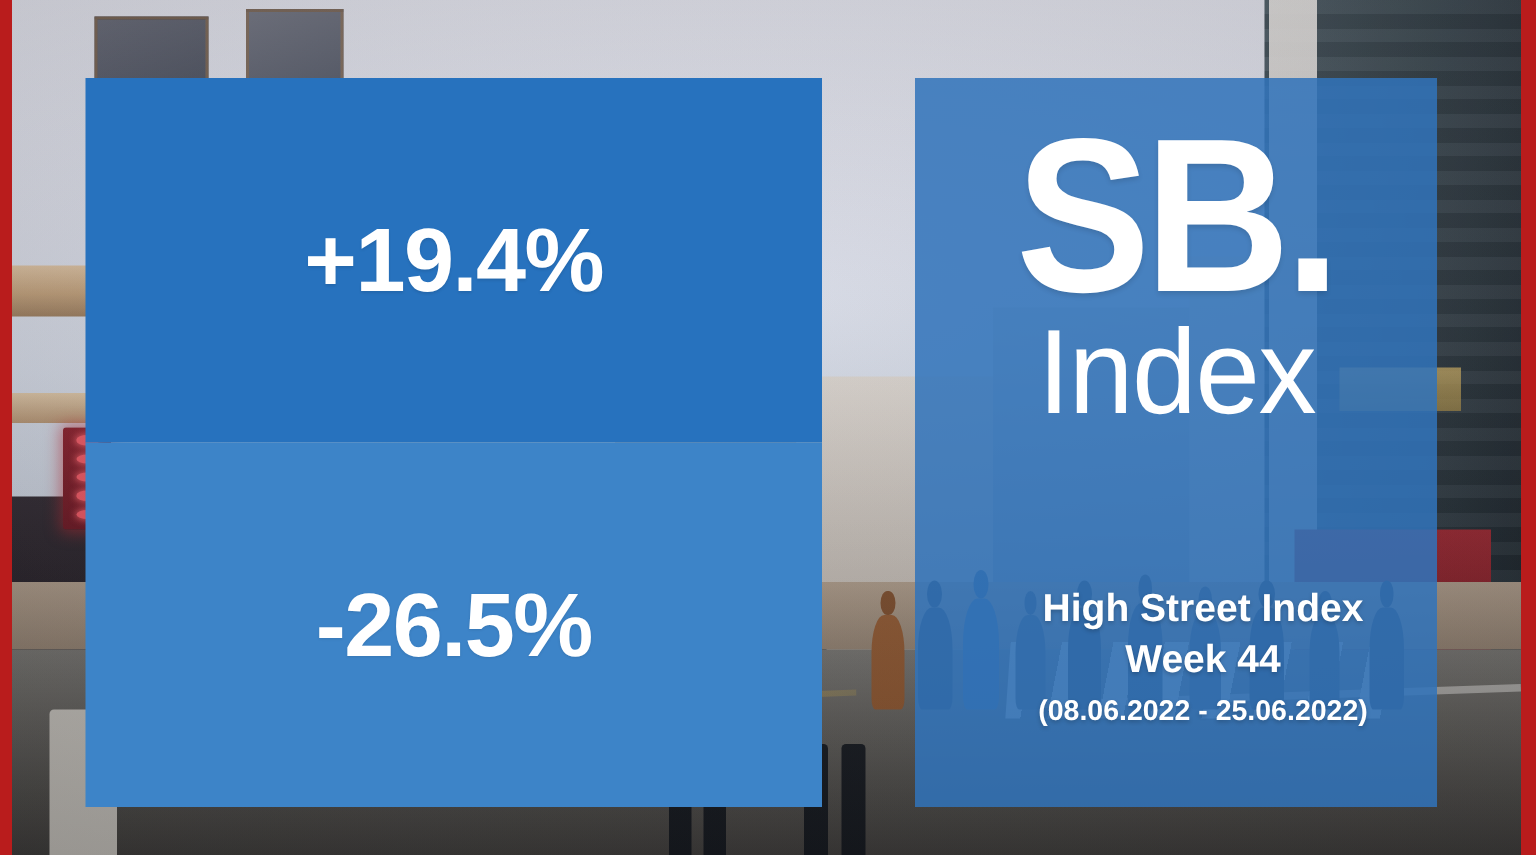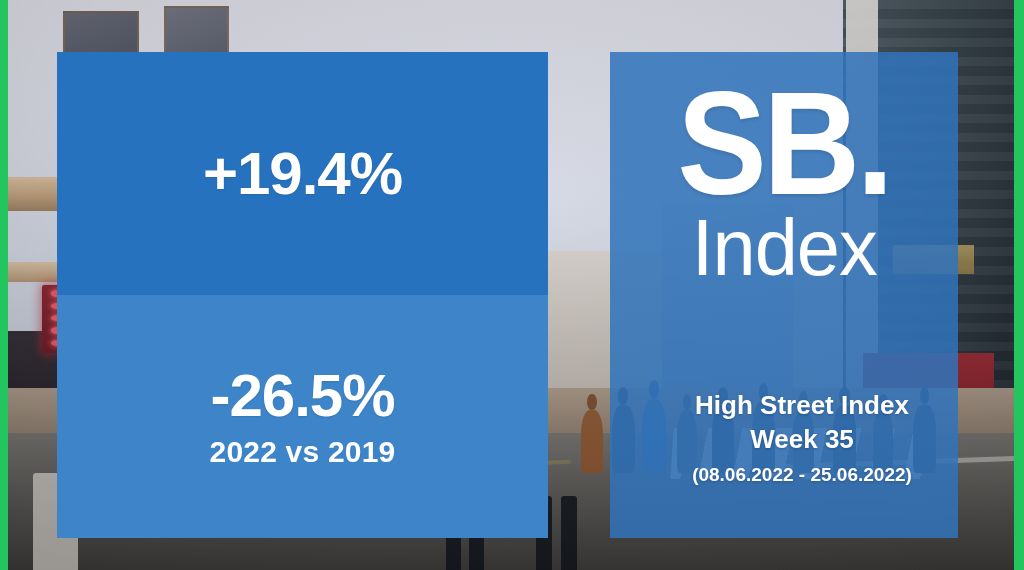--- a/index.html
+++ b/index.html
@@ -7,21 +7,21 @@
     width:1024px; height:570px;
     font-family:"Liberation Sans", sans-serif;
     background:#ffffff;
     overflow:hidden;
   }
 
   
   #canvas {
     position:relative;
     width:1024px; height:570px;
-    background:#22c55e;
+    background:#b91c1c;
     overflow:hidden;
   }
 
   
   #photo-frame {
     position:absolute;
     left:8px; top:0px; right:10px; bottom:0px;
     overflow:hidden;
     background:#dfe1ea;
   }
@@ -325,35 +325,34 @@
     </div>
 
     <div id="stat-stack">
 
       <div class="stat-panel p1">
         <div class="stat-value">+19.4%</div>
       </div>
 
       <div class="stat-panel p2">
         <div class="stat-value">-26.5%</div>
-        <div class="stat-label">2022 vs 2019</div>
       </div>
 
 
     </div>
 
     <div id="brand-panel">
 
       <div id="logo-block">
         <div id="logo-sb">SB.</div>
         <div id="logo-index">Index</div>
       </div>
 
       <div id="brand-caption">
         <div class="cap-line1">High Street Index</div>
-        <div class="cap-line2">Week 35</div>
+        <div class="cap-line2">Week 44</div>
         <div class="cap-dates">(08.06.2022 - 25.06.2022)</div>
       </div>
 
     </div>
 
   </div>
 </div>
 
 </body></html>

